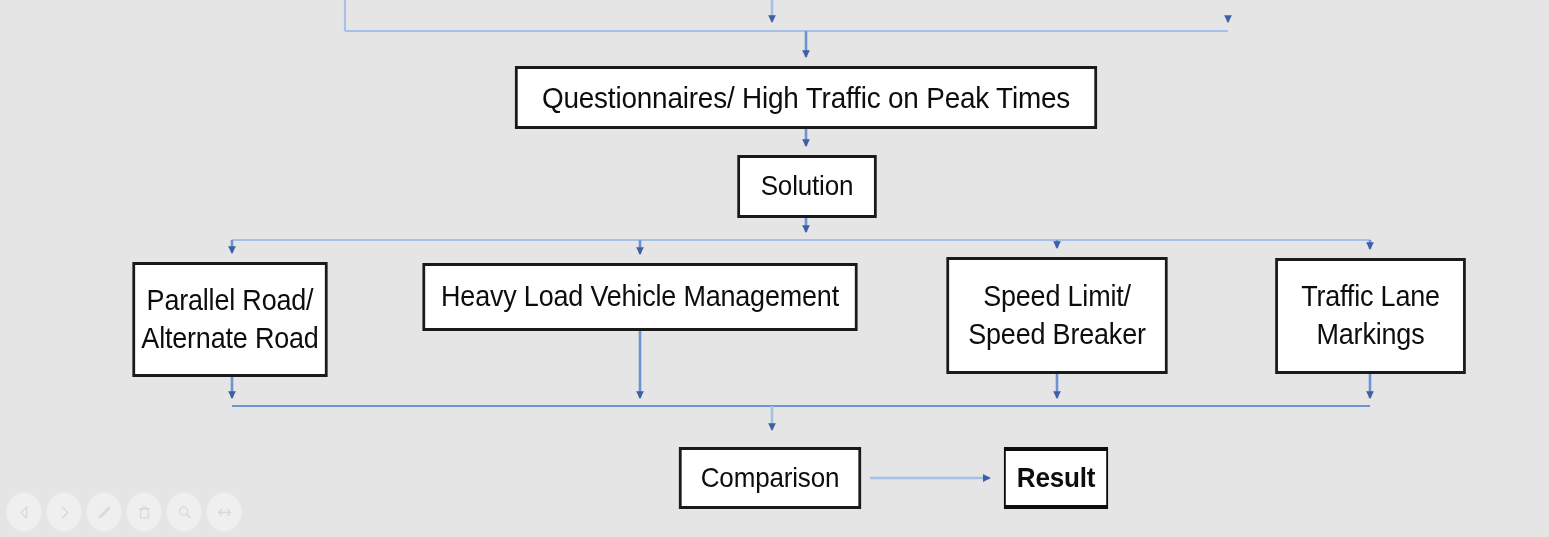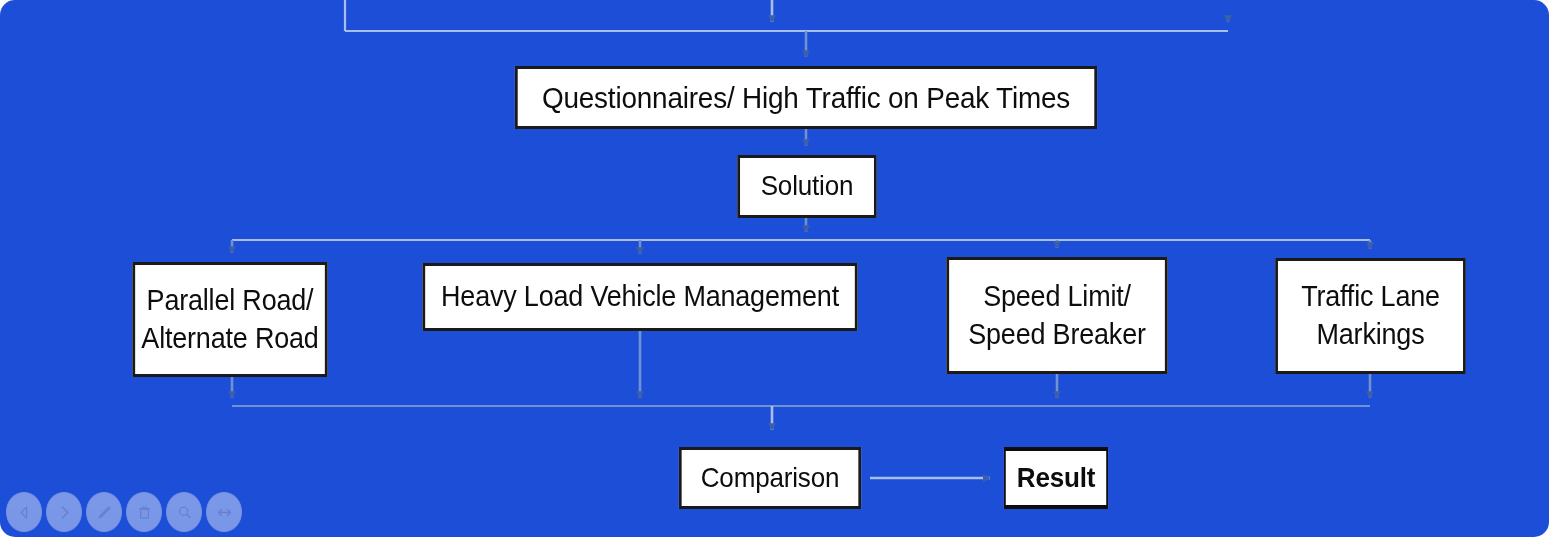--- a/index.html
+++ b/index.html
@@ -8,23 +8,22 @@
     padding: 0;
     background: #ffffff;
   }
   body {
     font-family: "Liberation Sans", "DejaVu Sans", sans-serif;
   }
   #canvas {
     position: relative;
     width: 1549px;
     height: 537px;
-    background: #1d4ed8;
+    background: #e5e5e5;
     overflow: hidden;
-    border-radius: 15px;
   }
   #wires {
     position: absolute;
     left: 0;
     top: 0;
     width: 1549px;
     height: 537px;
     pointer-events: none;
   }
 

